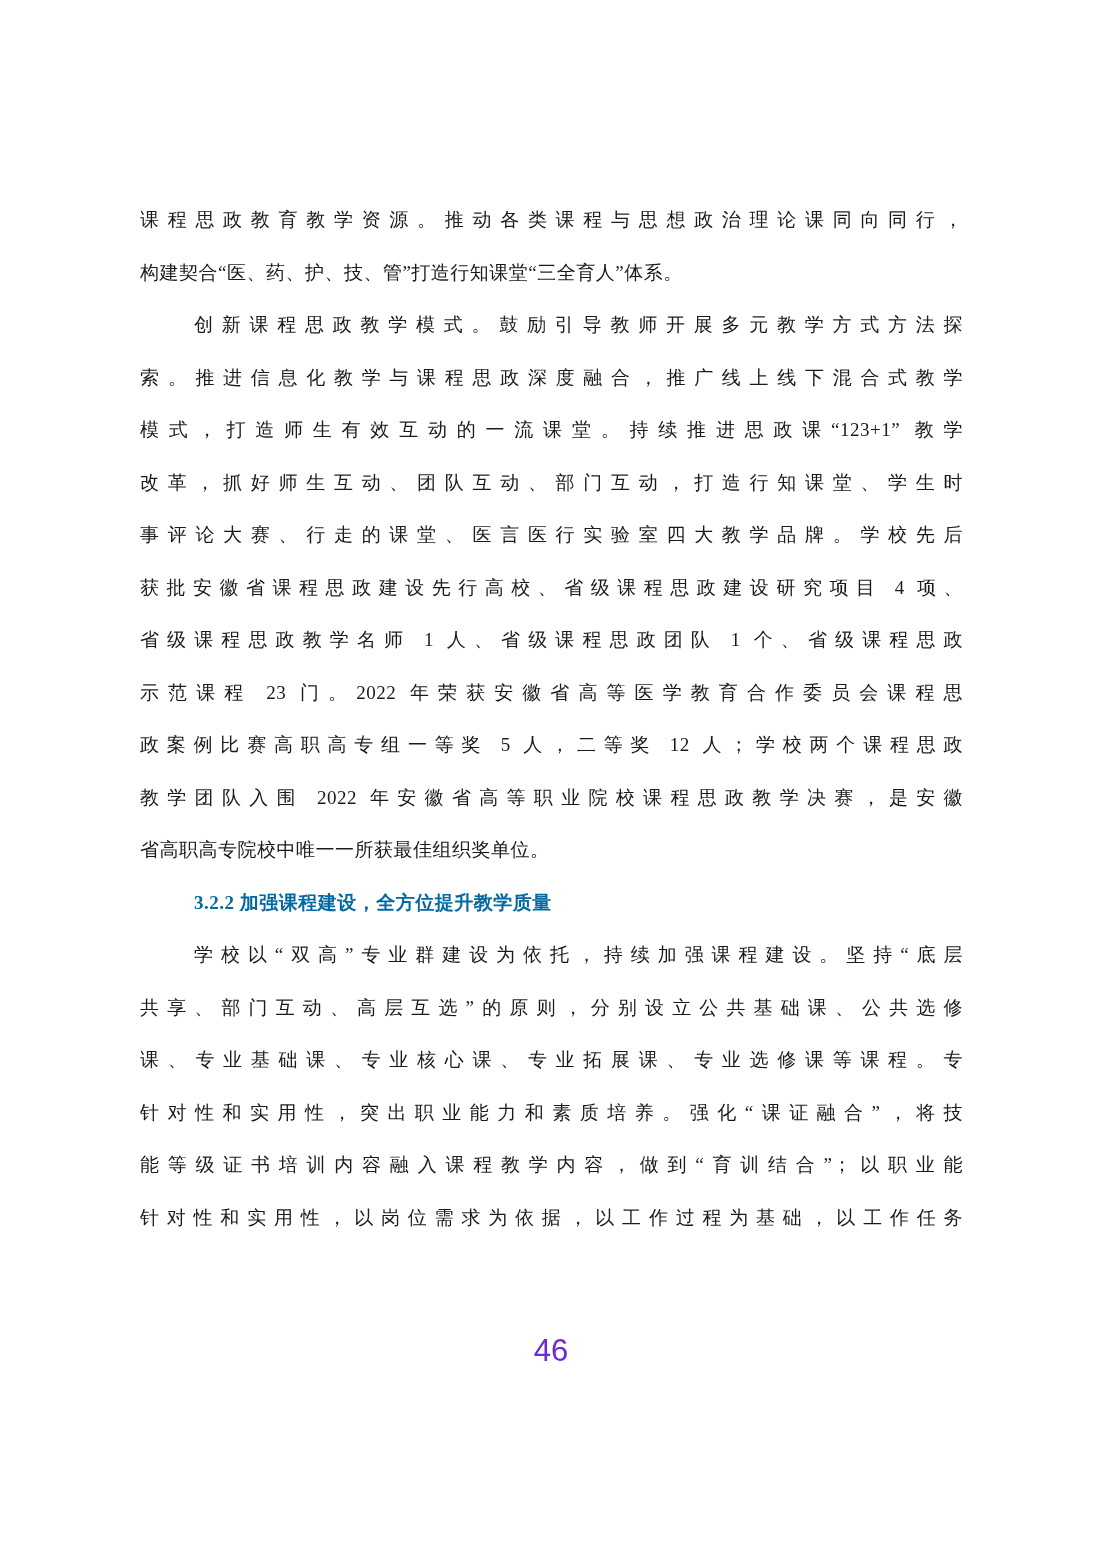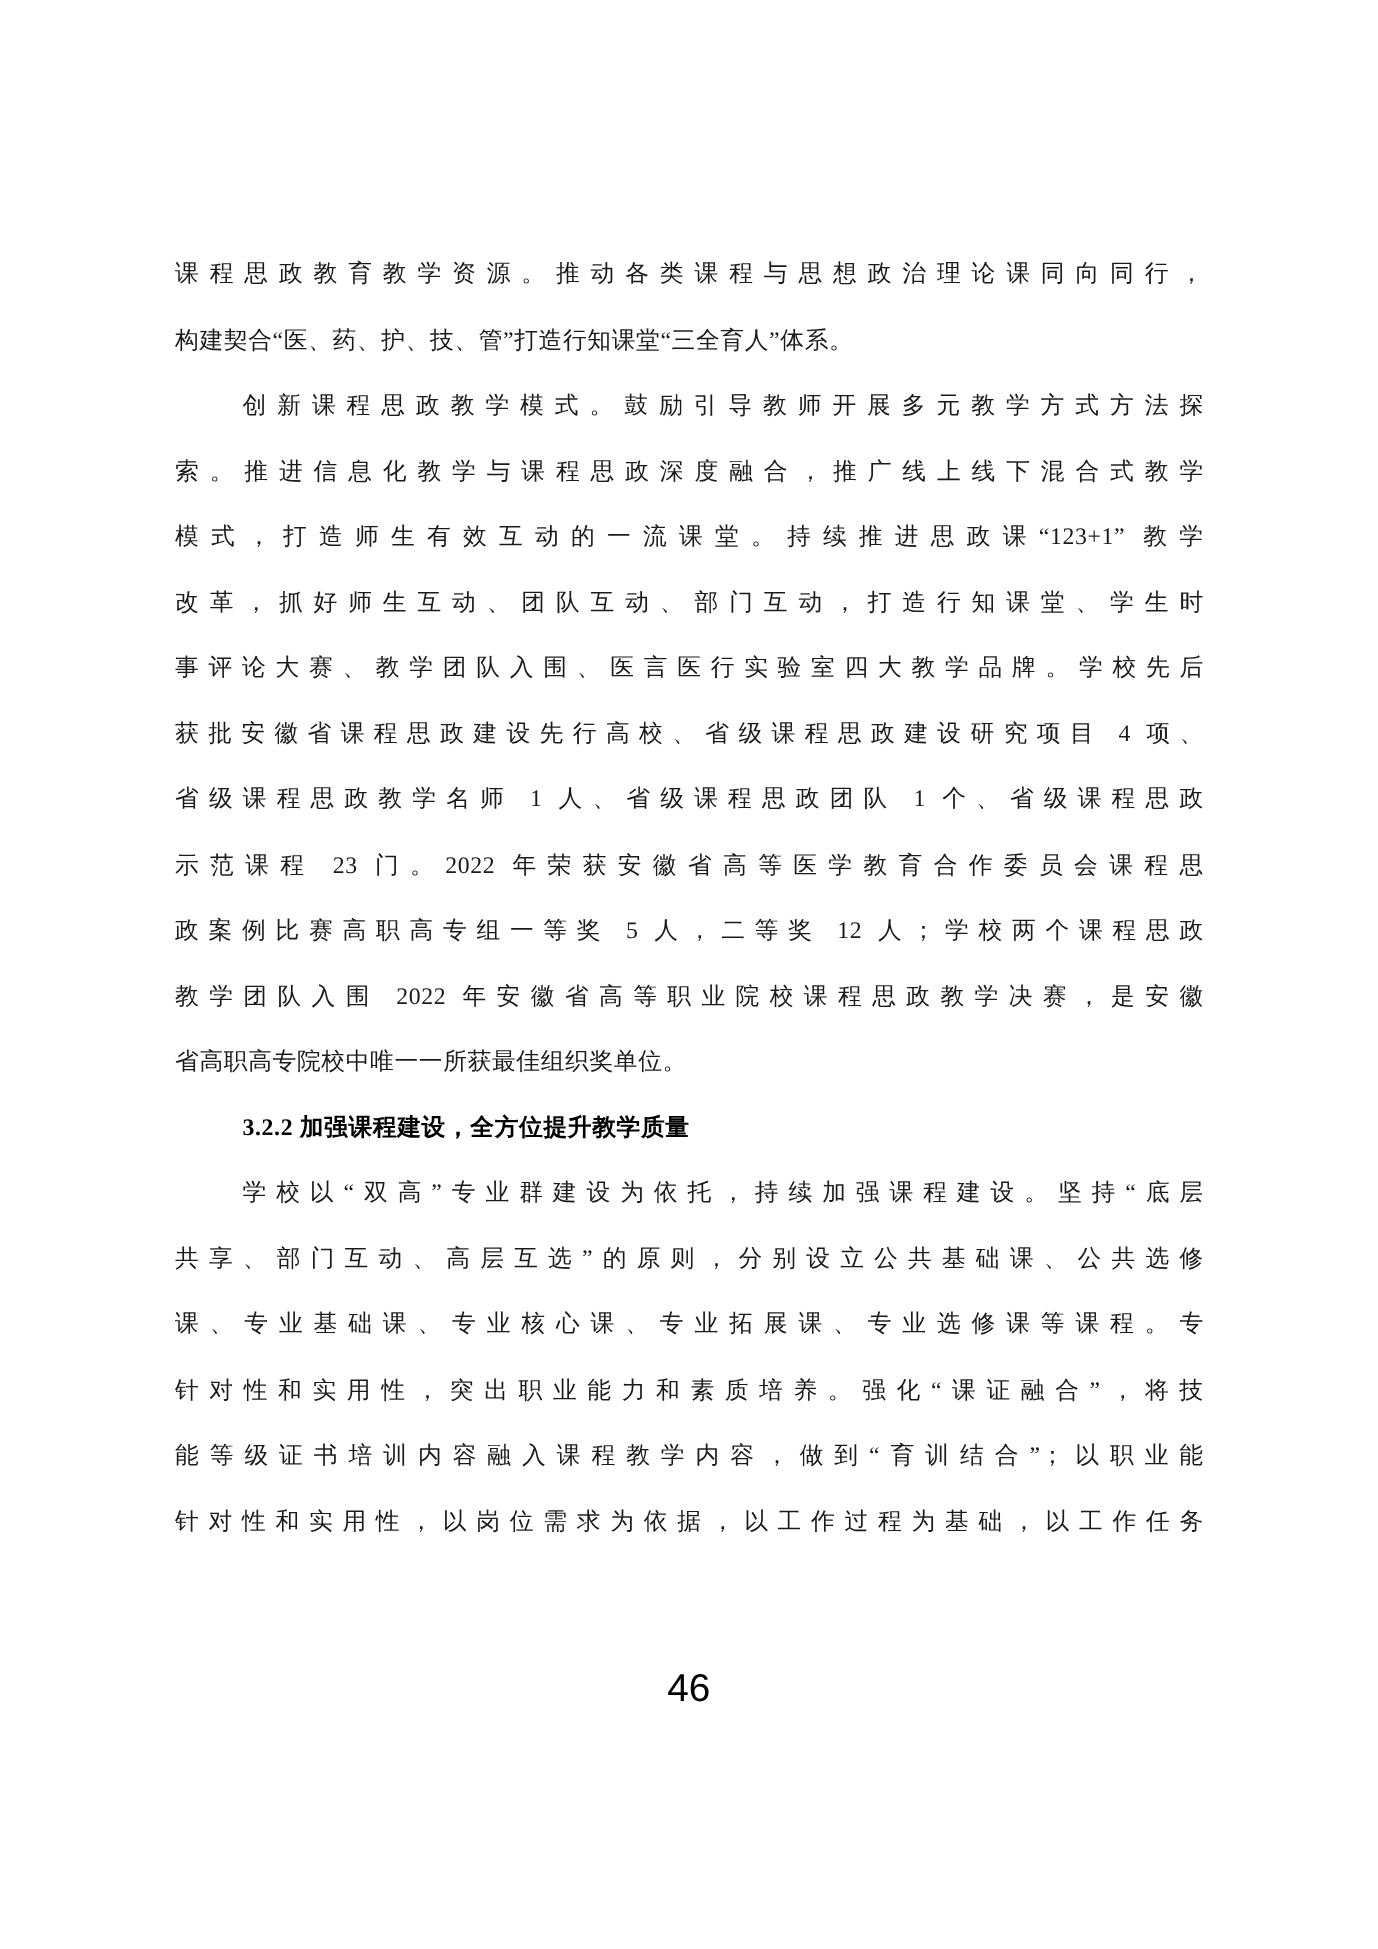--- a/index.html
+++ b/index.html
@@ -34,49 +34,49 @@
   }
   .line.stretch {
     white-space: normal;
     text-align: justify;
     text-align-last: justify;
     text-justify: inter-character;
   }
   .line.indent { text-indent: 54px; }
   .para.heading .line {
     font-weight: 700;
-    color: #000000;
+    color: #0369a1;
     letter-spacing: 0.5px;
   }
   .footer {
     position: absolute;
     left: 0;
     right: 0;
     top: 1333px;
     text-align: center;
     font-family: "Liberation Sans", "DejaVu Sans", sans-serif;
     font-size: 31px;
-    color: #000000;
+    color: #6d28d9;
   }
 </style>
 </head>
 <body>
 
 <div class="page">
   <div class="doc-body">
       <div class="para body">
         <div class="line stretch">课程思政教育教学资源。推动各类课程与思想政治理论课同向同行，</div>
         <div class="line">构建契合“医、药、护、技、管”打造行知课堂“三全育人”体系。</div>
       </div>
       <div class="para body">
         <div class="line indent stretch">创新课程思政教学模式。鼓励引导教师开展多元教学方式方法探</div>
         <div class="line stretch">索。推进信息化教学与课程思政深度融合，推广线上线下混合式教学</div>
         <div class="line stretch">模式，打造师生有效互动的一流课堂。持续推进思政课“123+1” 教学</div>
         <div class="line stretch">改革，抓好师生互动、团队互动、部门互动，打造行知课堂、学生时</div>
-        <div class="line stretch">事评论大赛、教学团队入围、医言医行实验室四大教学品牌。学校先后</div>
+        <div class="line stretch">事评论大赛、行走的课堂、医言医行实验室四大教学品牌。学校先后</div>
         <div class="line stretch">获批安徽省课程思政建设先行高校、省级课程思政建设研究项目 4 项、</div>
         <div class="line stretch">省级课程思政教学名师 1 人、省级课程思政团队 1 个、省级课程思政</div>
         <div class="line stretch">示范课程 23 门。2022 年荣获安徽省高等医学教育合作委员会课程思</div>
         <div class="line stretch">政案例比赛高职高专组一等奖 5 人，二等奖 12 人；学校两个课程思政</div>
         <div class="line stretch">教学团队入围 2022 年安徽省高等职业院校课程思政教学决赛，是安徽</div>
         <div class="line">省高职高专院校中唯一一所获最佳组织奖单位。</div>
       </div>
       <div class="para heading">
         <div class="line indent">3.2.2 加强课程建设，全方位提升教学质量</div>
       </div>

